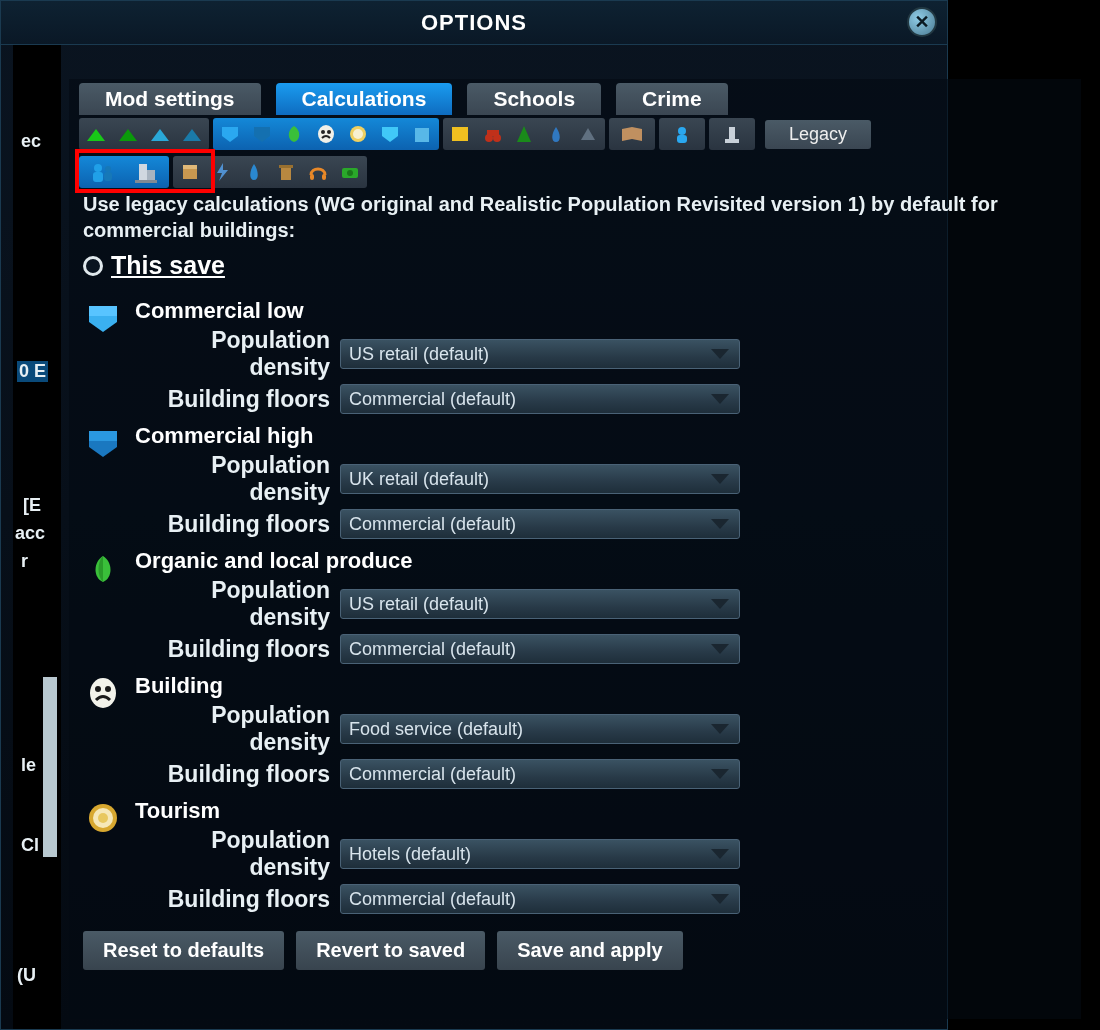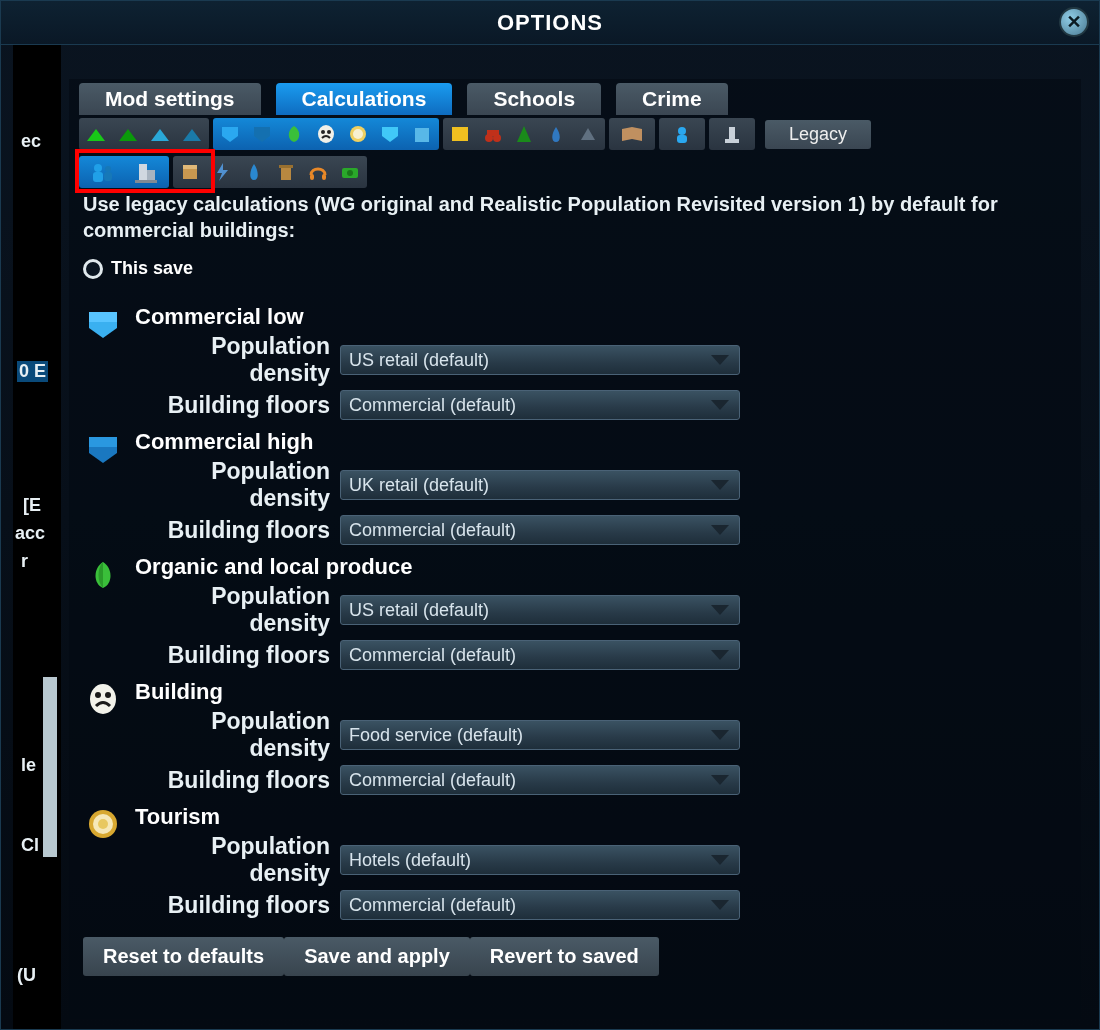--- a/index.html
+++ b/index.html
@@ -7,21 +7,21 @@
     font-family: "Segoe UI", Arial, sans-serif;
     background: #000;
     width: 1100px;
     height: 1030px;
     overflow: hidden;
     color: #d8e8f0;
   }
   .window {
     position: absolute;
     left: 0; top: 0;
-    width: 1100px; height: 1030px;
+    width: 948px; height: 1030px;
     background: linear-gradient(#0a1420, #040a12);
     border: 1px solid #1a3a50;
   }
   .titlebar {
     height: 44px;
     display: flex;
     align-items: center;
     justify-content: center;
     position: relative;
     background: linear-gradient(#0e2232, #0a1826);
@@ -154,25 +154,26 @@
     font-size: 20px;
     font-weight: 600;
     padding: 0 14px;
     line-height: 1.3;
   }
   .radios { padding: 6px 14px 10px 14px; }
   .radio-row {
     display: flex;
     align-items: center;
     gap: 8px;
-    font-size: 18px;
+    font-size: 25px;
     font-weight: 600;
     color: #fff;
-    margin: 9px 0;
+    margin: 2px 0;
     cursor: pointer;
+    text-decoration: underline;
   }
   .radio-outer {
     width: 20px; height: 20px;
     border-radius: 50%;
     border: 3px solid #e0e8ec;
     background: #0a1420;
   }
   
   .cat {
     display: grid;
@@ -223,21 +224,21 @@
   }
   .dropdown-caret {
     width: 0; height: 0;
     border-left: 9px solid transparent;
     border-right: 9px solid transparent;
     border-top: 10px solid #1a2630;
   }
   
   .footer {
     display: flex;
-    gap: 0;
+    gap: 12px;
     padding: 14px;
   }
   .btn {
     background: linear-gradient(#4a5a66, #38444e);
     color: #fff;
     font-size: 20px;
     font-weight: 600;
     padding: 8px 20px;
     border-radius: 3px;
     cursor: pointer;
@@ -591,18 +592,18 @@
                 <div class="dropdown-value">Commercial (default)</div>
                 <div class="dropdown-caret"></div>
               </div>
             </div>
           </div>
         </div>
       </div>
 
     <div class="footer">
       <div class="btn">Reset to defaults</div>
+      <div class="btn">Revert to saved</div>
       <div class="btn">Save and apply</div>
-      <div class="btn">Revert to saved</div>
     </div>
 
   </div>
 </div>
 
 </body></html>

